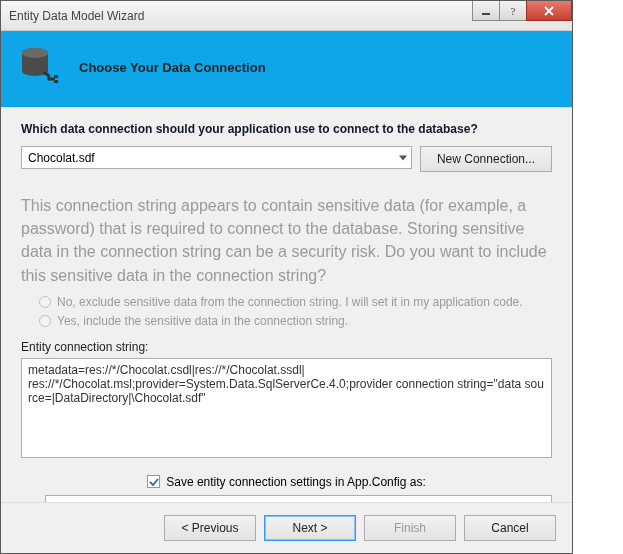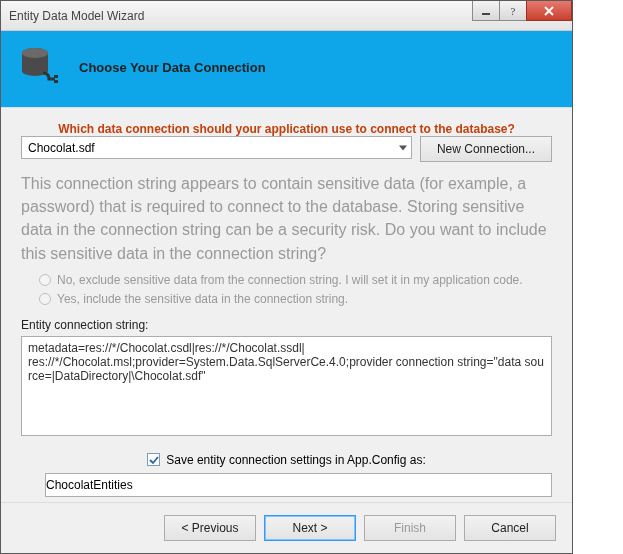--- a/index.html
+++ b/index.html
@@ -53,22 +53,22 @@
     border-bottom: 1px solid #ddd;
   }
   .db-icon { width: 44px; height: 44px; position: relative; flex-shrink:0; }
   .header-title { font-weight: bold; font-size: 13px; color: #222; }
   .body {
     flex: 1;
     padding: 14px 20px;
     background: #f0f0f0;
     overflow: hidden;
   }
-  .prompt { font-weight: bold; font-size: 12px; color:#c2410c;text-align:center;}
-  .row-conn { display: flex; gap: 8px; margin-bottom: 10px; }
+  .prompt { font-weight: bold; margin-bottom: 10px; font-size: 12px; color:#0f172a;}
+  .row-conn { display: flex; gap: 8px; margin-bottom: 22px; }
   .select {
     flex: 1;
     height: 23px;
     border: 1px solid #abadb3;
     background: #fff;
     display: flex;
     align-items: center;
     padding: 0 6px;
     position: relative;
   }

